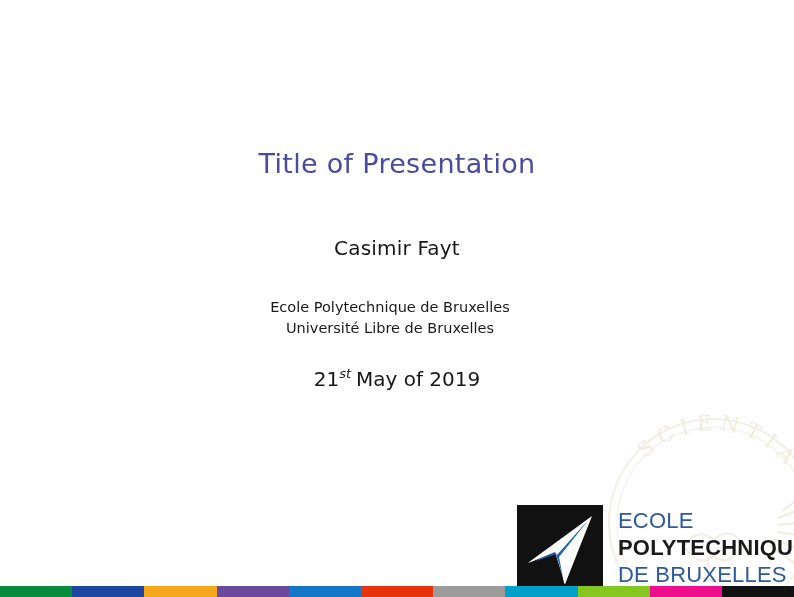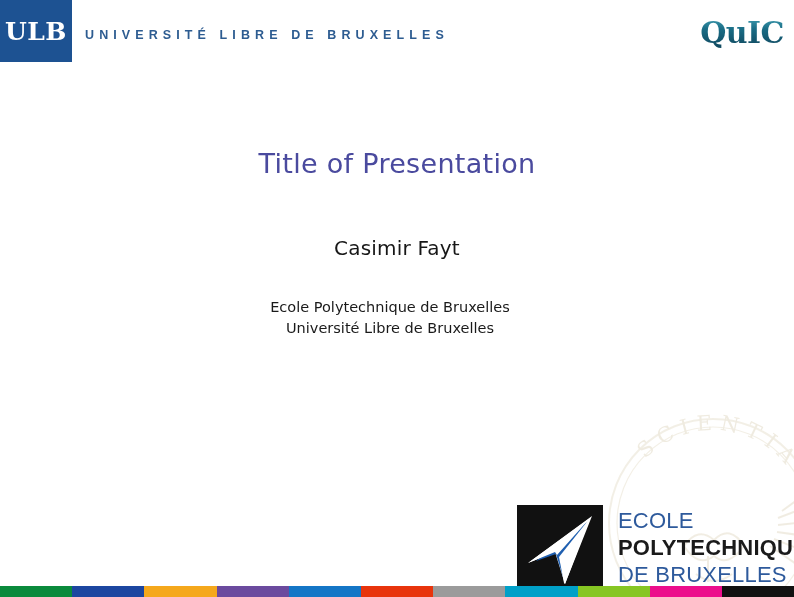--- a/index.html
+++ b/index.html
@@ -198,32 +198,20 @@
   #color-strip .strip-seg {
     height: 100%;
     flex: 1 1 auto;
   }
 </style>
 </head>
 <body>
 
 <div id="slide">
 
-  <div id="header-band">
-
-    <div id="ulb-logo-mark">
-      <span class="ulb-letters">ULB</span>
-    </div>
-
-    <div id="ulb-wordmark">UNIVERSITÉ LIBRE DE BRUXELLES</div>
-
-    <div id="quic-logo">
-      <div class="quic-text">QuIC</div>
-    </div>
-  </div>
 
   <div id="seal-watermark">
     <svg width="250" height="250" viewBox="0 0 250 250" aria-hidden="true">
       <defs>
         <path id="mottoArc" d="M 32,125 A 93,93 0 0 1 218,125" fill="none"></path>
       </defs>
       <circle cx="125" cy="125" r="104" fill="none" stroke="#c9b98f" stroke-width="2"></circle>
       <circle cx="125" cy="125" r="96" fill="none" stroke="#c9b98f" stroke-width="1.2"></circle>
       <text font-family="DejaVu Serif, serif" font-size="21" letter-spacing="7" fill="#b9a777">
         <textPath href="#mottoArc" startOffset="24%">SCIENTIA VINCERE</textPath>
@@ -250,20 +238,23 @@
 
   <div id="author-block">
     <span id="author-name">Casimir Fayt</span>
   </div>
 
   <div id="institute-block">
     <span class="institute-line">Ecole Polytechnique de Bruxelles</span>
     <span class="institute-line">Université Libre de Bruxelles</span>
   </div>
 
+  <div id="date-block">
+    <span id="date-text"><span>21</span><span class="ordinal">st</span><span class="date-rest">May of 2019</span></span>
+  </div>
 
   <div id="epb-logo">
     <div id="epb-mark">
       <svg width="86" height="86" viewBox="0 0 86 86" aria-hidden="true">
         <polygon points="75,11 48,79 38,47 11,58" fill="#ffffff"></polygon>
         <polygon points="70,17 46,72 39,49 19,56" fill="#1f5fb0"></polygon>
         <polygon points="73,13 40,50 38,47 11,58" fill="#ffffff"></polygon>
         <polygon points="73,13 42,52 47,78 48,79" fill="#ffffff"></polygon>
       </svg>
     </div>

